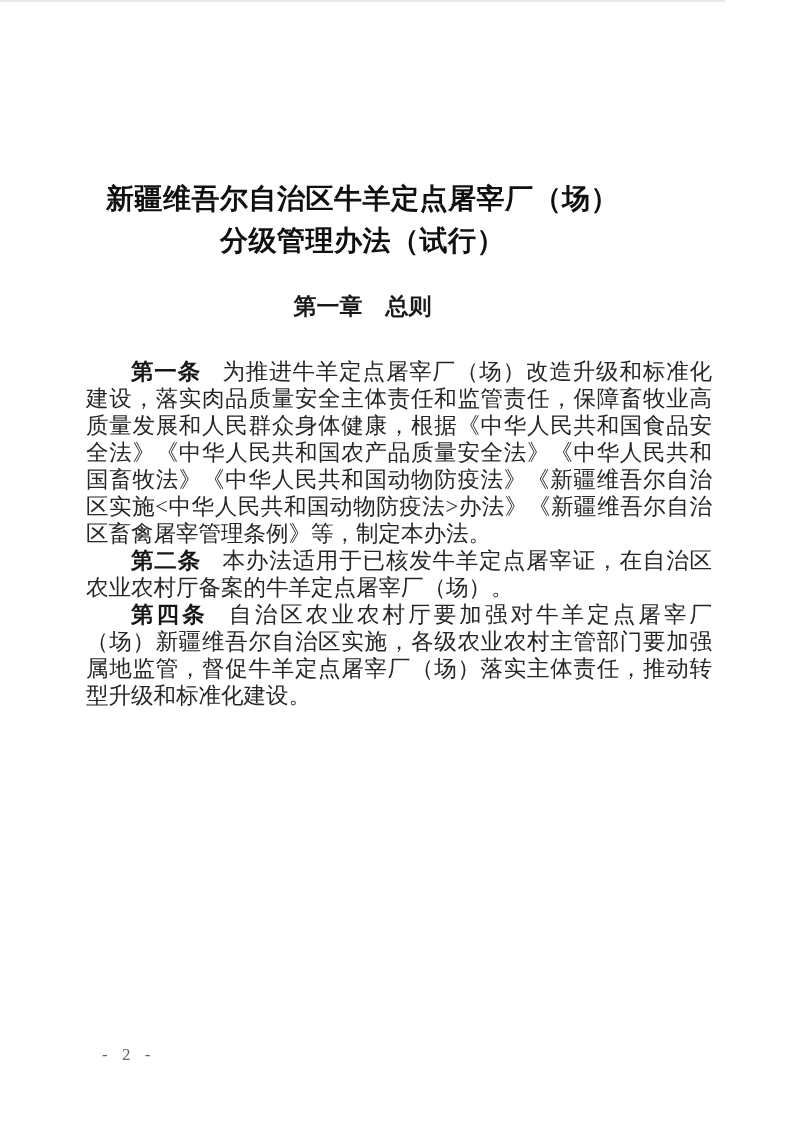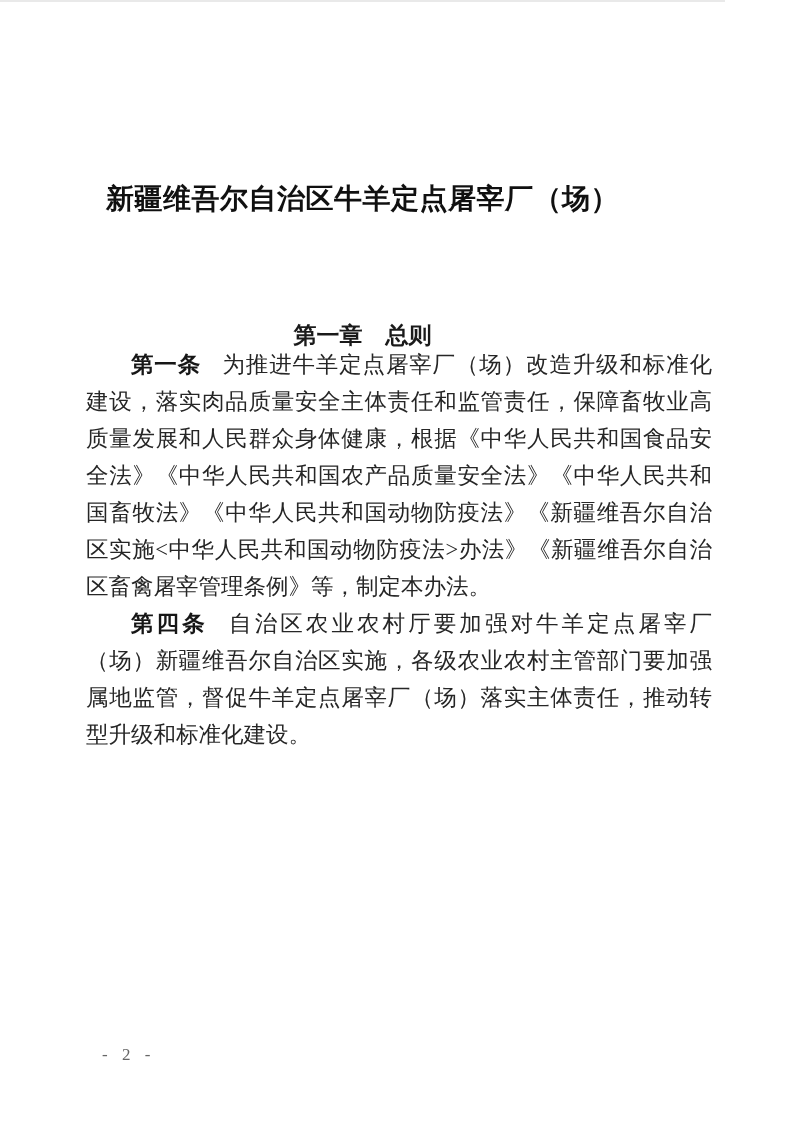--- a/index.html
+++ b/index.html
@@ -29,35 +29,35 @@
     width: 100%;
     text-align: center;
     font-size: 28px;
     font-weight: bold;
     color: #101010;
     line-height: 42px;
     letter-spacing: 0.5px;
   }
   .chapter {
     position: absolute;
-    top: 320px;
+    top: 291px;
     left: 0;
     width: 100%;
     text-align: center;
     font-size: 23px;
     font-weight: bold;
     color: #1a1a1a;
   }
   .doc-body {
     position: absolute;
-    top: 346px;
+    top: 358px;
     left: 86px;
     width: 626px;
     font-size: 22.5px;
-    line-height: 37px;
+    line-height: 27px;
     text-align: justify;
     color: #262626;
   }
   .article {
     margin: 0;
     padding: 0;
     text-indent: 2em;
   }
   .article-lead {
     font-weight: bold;
@@ -75,27 +75,29 @@
 </style>
 </head>
 <body>
 
 <div class="page">
 
   <div class="scan-edge"></div>
 
   <header class="doc-title">
     <div class="title-line">新疆维吾尔自治区牛羊定点屠宰厂（场）</div>
+    <div class="title-line">分级管理办法（试行）</div>
   </header>
 
   <div class="chapter">第一章　总则</div>
 
   <main class="doc-body">
     <p class="article"><span class="article-lead">第一条</span><span class="article-text">为推进牛羊定点屠宰厂（场）改造升级和标准化建设，落实肉品质量安全主体责任和监管责任，保障畜牧业高质量发展和人民群众身体健康，根据《中华人民共和国食品安全法》《中华人民共和国农产品质量安全法》《中华人民共和国畜牧法》《中华人民共和国动物防疫法》《新疆维吾尔自治区实施&lt;中华人民共和国动物防疫法&gt;办法》《新疆维吾尔自治区畜禽屠宰管理条例》等，制定本办法。</span></p>
 
+    <p class="article"><span class="article-lead">第二条</span><span class="article-text">本办法适用于已核发牛羊定点屠宰证，在自治区农业农村厅备案的牛羊定点屠宰厂（场）。</span></p>
 
 
     <p class="article"><span class="article-lead">第四条</span><span class="article-text">自治区农业农村厅要加强对牛羊定点屠宰厂（场）新疆维吾尔自治区实施，各级农业农村主管部门要加强属地监管，督促牛羊定点屠宰厂（场）落实主体责任，推动转型升级和标准化建设。</span></p>
 
   </main>
 
   <footer class="page-number">- 2 -</footer>
 
 </div>
 

